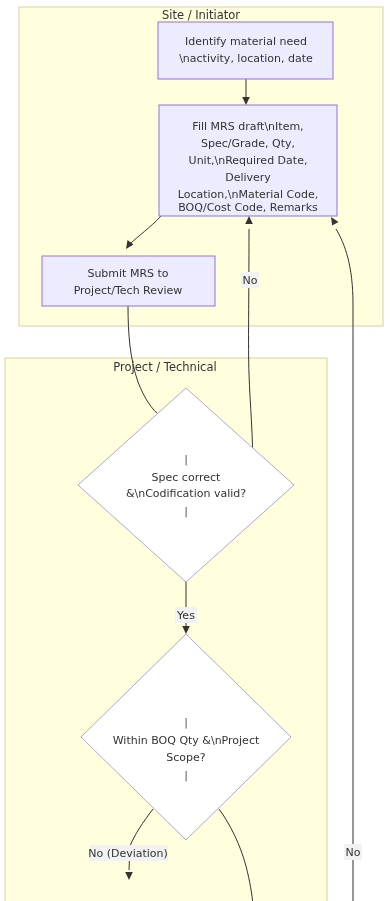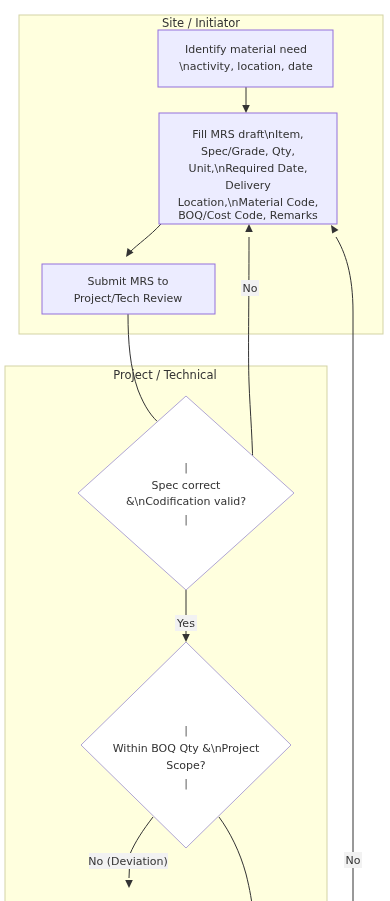--- a/index.html
+++ b/index.html
@@ -3,21 +3,21 @@
 <meta charset="utf-8">
 <style>
   html,body{margin:0;padding:0;}
   body{
     width:390px;height:901px;
     background:#ffffff;
     font-family:"DejaVu Sans","Liberation Sans",sans-serif;
     overflow:hidden;
     position:relative;
   }
-  #stage{position:absolute;left:0;top:12px;width:390px;height:672px;}
+  #stage{position:absolute;left:0;top:4px;width:390px;height:672px;}
   svg#flow{position:absolute;left:0;top:0;width:390px;height:901px;}
   .cluster-rect{fill:#ffffde;stroke:#d3d3a5;stroke-width:1;}
   .node-rect{fill:#ececff;stroke:#9370db;stroke-width:1;}
   .node-diamond{fill:#ffffff;stroke:#b0a6d4;stroke-width:1;}
   .edge-path{fill:none;stroke:#333333;stroke-width:1;}
   .edge-arrow{fill:#333333;stroke:none;}
   .node-text{
     font-family:"DejaVu Sans","Liberation Sans",sans-serif;
     font-size:11px;fill:#333333;text-anchor:middle;
   }

